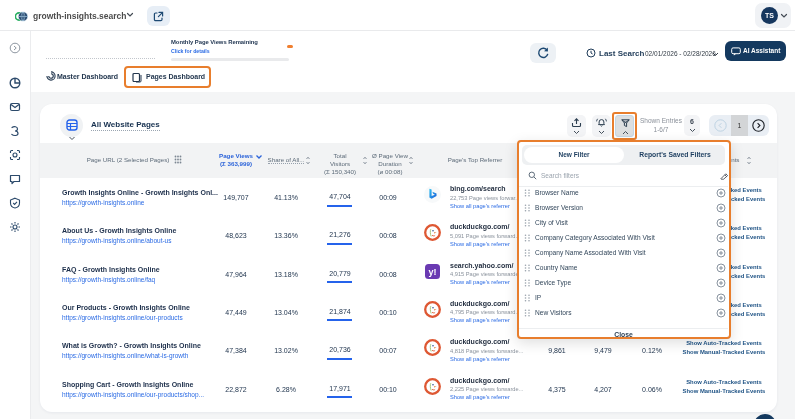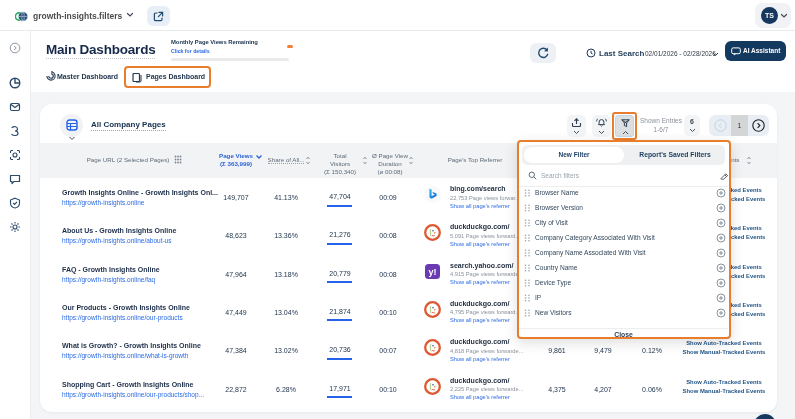--- a/index.html
+++ b/index.html
@@ -91,21 +91,21 @@
 </head>
 <body>
 
 <div class="abs" id="topbar">
   <svg class="abs" style="left:15px;top:11px" width="13" height="11" viewBox="0 0 13 11">
     <circle cx="4" cy="5.5" r="3.6" fill="none" stroke="#27ae60" stroke-width="1.6"></circle>
     <circle cx="8" cy="5.5" r="4.6" fill="#1d3d63"></circle>
     <circle cx="8" cy="5.5" r="4.6" fill="none" stroke="#cfe3f0" stroke-width="0.7"></circle>
     <path d="M8 1 v9 M3.6 5.5 h9 M8 1 a6 6 0 0 1 0 9 M8 1 a6 6 0 0 0 0 9" stroke="#9fc3dd" stroke-width="0.7" fill="none"></path>
   </svg>
-  <div class="abs nav" id="site-name">growth-insights.filters</div>
+  <div class="abs nav" id="site-name">growth-insights.search</div>
   <svg class="abs" id="tb-chev" width="8" height="6" viewBox="0 0 8 6">
       <path d="M1.5 1.5 L4 4 L6.5 1.5" stroke="#454c55" stroke-width="1.2" fill="none" stroke-linecap="round"></path>
     </svg>
   <div class="abs" id="ext-btn">
     <svg class="abs" style="left:6px;top:5px" width="11" height="11" viewBox="0 0 11 11">
         <path d="M4 2 H2.6 A1.2 1.2 0 0 0 1.4 3.2 V8.4 A1.2 1.2 0 0 0 2.6 9.6 H7.8 A1.2 1.2 0 0 0 9 8.4 V7" stroke="#1d4973" stroke-width="1.2" fill="none" stroke-linecap="round"></path>
         <path d="M6 1.4 H9.6 V5 M9.4 1.6 L5.4 5.6" stroke="#1d4973" stroke-width="1.2" fill="none" stroke-linecap="round"></path>
       </svg>
   </div>
   <div class="abs" id="av-chip"></div>
@@ -142,21 +142,20 @@
       <path d="M6 1.2 L10.5 3 V6 C10.5 9 8.5 10.5 6 11 C3.5 10.5 1.5 9 1.5 6 V3 Z" fill="none" stroke="#2c4a6b" stroke-width="1.1"></path>
       <path d="M4.2 6 L5.6 7.4 L8 4.8" stroke="#2c4a6b" stroke-width="1.1" fill="none"></path>
     </svg>
   <svg class="abs" style="left:9px;top:190px" width="12" height="12" viewBox="0 0 12 12">
       <circle cx="6" cy="6" r="2" fill="none" stroke="#2c4a6b" stroke-width="1.1"></circle>
       <path d="M6 1 V2.5 M6 9.5 V11 M1 6 H2.5 M9.5 6 H11 M2.5 2.5 L3.5 3.5 M8.5 8.5 L9.5 9.5 M9.5 2.5 L8.5 3.5 M3.5 8.5 L2.5 9.5" stroke="#2c4a6b" stroke-width="1.1"></path>
     </svg>
 </div>
 
 <div class="abs" id="header">
-  <div class="abs nav" id="h1">Main Dashboards</div>
   <div class="abs" id="h1u"></div>
   <div class="abs nav" id="mpv">Monthly Page Views Remaining</div>
   <div class="abs nav" id="mpv2">Click for details</div>
   <div class="abs" id="mpv-bar"></div>
   <div class="abs" id="mpv-or"></div>
   <svg class="abs" style="left:15px;top:40px" width="10" height="10" viewBox="0 0 11 11">
       <path d="M5.5 1 A4.5 4.5 0 1 1 1 5.5" fill="none" stroke="#23374f" stroke-width="1.2"></path>
       <path d="M5.5 3 A2.5 2.5 0 1 1 3 5.5" fill="none" stroke="#23374f" stroke-width="1.2"></path>
     </svg>
   <div class="abs nav tab-txt" id="tab1t">Master Dashboard</div>
@@ -193,21 +192,21 @@
 <div class="abs" id="card">
   <div class="abs" id="chip">
     <svg class="abs" style="left:6px;top:5px" width="12" height="12" viewBox="0 0 12 12">
         <rect x="1" y="1" width="10" height="10" rx="2.5" fill="none" stroke="#2563eb" stroke-width="1.4"></rect>
         <path d="M1 4.5 H11 M1 7.5 H11 M4.5 4.5 V11" stroke="#2563eb" stroke-width="1.2"></path>
       </svg>
   </div>
   <svg class="abs" style="left:28px;top:32px" width="8" height="5" viewBox="0 0 8 5">
       <path d="M1.5 1 L4 3.5 L6.5 1" stroke="#45505c" stroke-width="1" fill="none"></path>
     </svg>
-  <div class="abs nav" id="card-title">All Company Pages</div>
+  <div class="abs nav" id="card-title">All Website Pages</div>
 
   <div class="abs tbtn" id="tb1">
     <svg class="abs" style="left:4px;top:3px" width="11" height="10" viewBox="0 0 11 10">
         <path d="M5.5 6 V1 M3.5 2.8 L5.5 0.8 L7.5 2.8" stroke="#2c3e50" stroke-width="1.1" fill="none"></path>
         <path d="M1.5 5 V7.5 A1 1 0 0 0 2.5 8.5 H8.5 A1 1 0 0 0 9.5 7.5 V5" stroke="#2c3e50" stroke-width="1.1" fill="none"></path>
       </svg>
     <svg class="abs" style="left:6px;top:15px" width="7" height="5" viewBox="0 0 7 5">
         <path d="M1 1 L3.5 3.5 L6 1" stroke="#45505c" stroke-width="1" fill="none"></path>
       </svg>
   </div>

